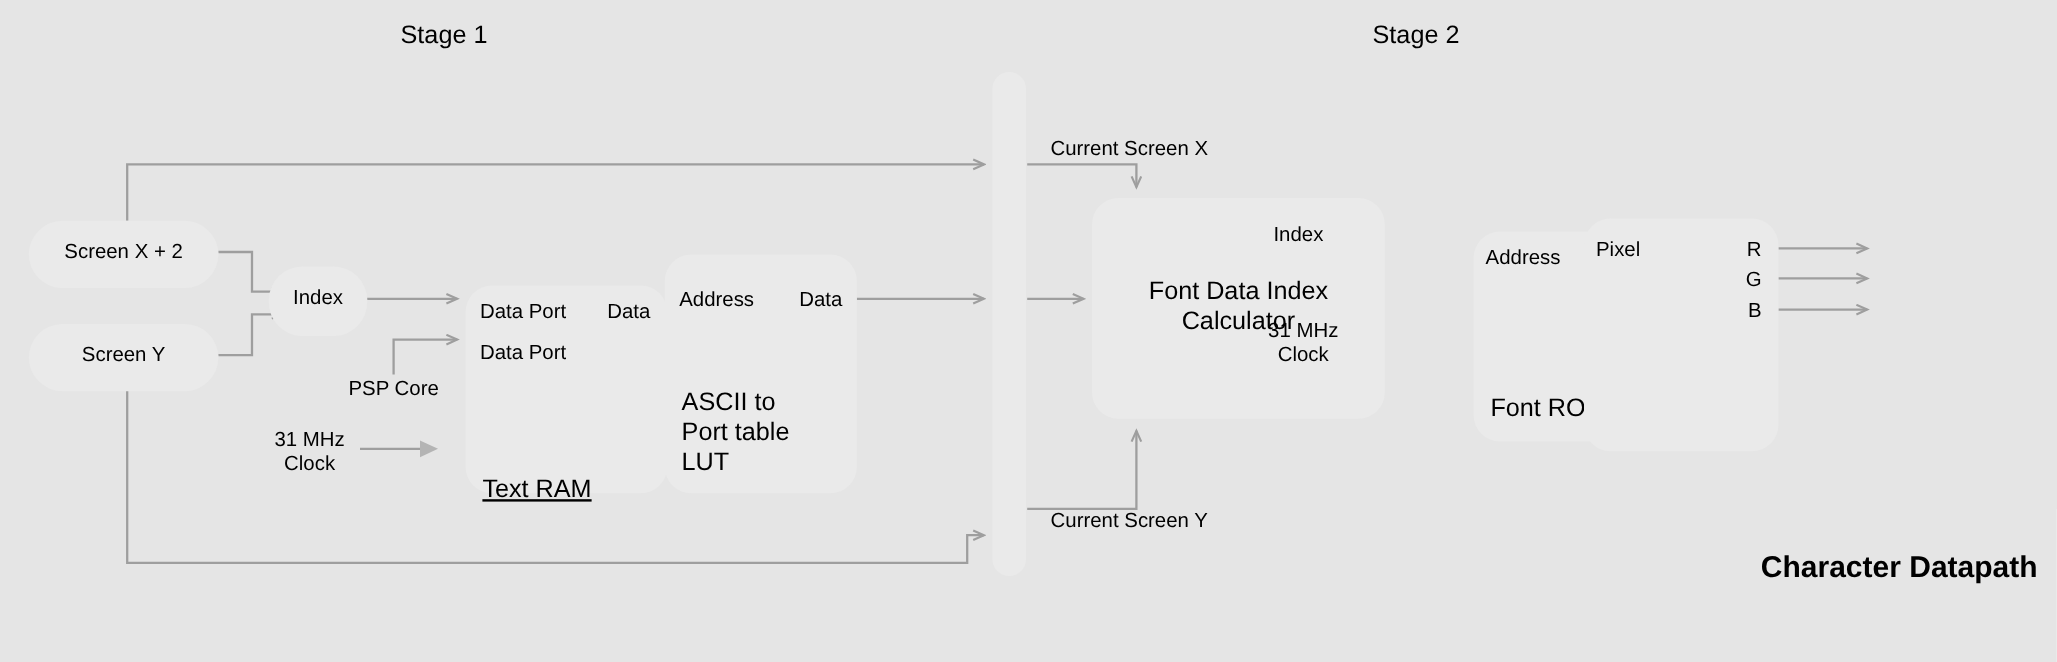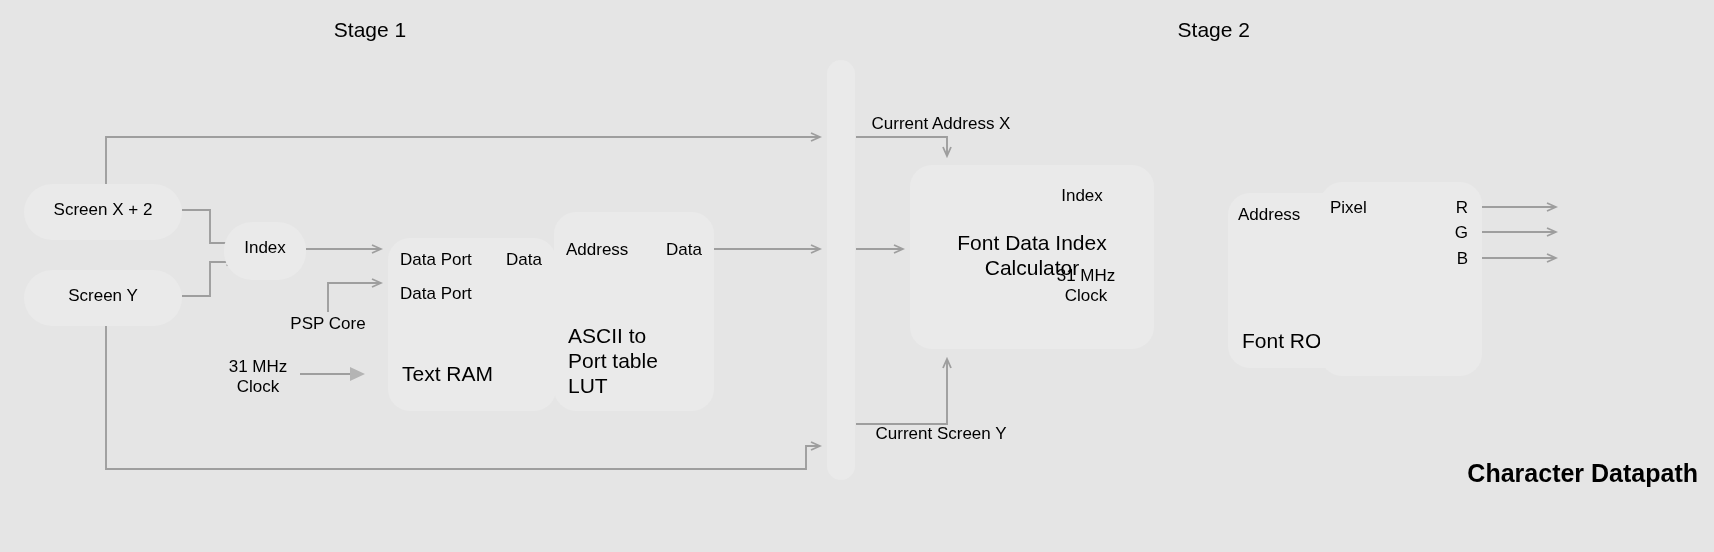--- a/index.html
+++ b/index.html
@@ -102,39 +102,39 @@
 
       <path d="M1278,207 L1318,207" marker-end="url(#ah)"></path>
 
       <path d="M1482,207 L1556,207" marker-end="url(#ah)"></path>
       <path d="M1482,232 L1556,232" marker-end="url(#ah)"></path>
       <path d="M1482,258 L1556,258" marker-end="url(#ah)"></path>
     </g>
   </svg>
 
   <div class="lbl t-stage center" style="left:300px; top:18px; width:140px;">Stage 1</div>
-  <div class="lbl t-stage center" style="left:1110px; top:18px; width:140px;text-align:right;">Stage 2</div>
+  <div class="lbl t-stage center" style="left:1110px; top:18px; width:140px;">Stage 2</div>
 
   <div class="blk pill" style="left:24px; top:184px; width:158px; height:56px;">
     <div class="lbl t-big center" style="left:0; top:16px; width:158px;">Screen X + 2</div>
   </div>
 
   <div class="blk pill" style="left:24px; top:270px; width:158px; height:56px;">
     <div class="lbl t-big center" style="left:0; top:16px; width:158px;">Screen Y</div>
   </div>
 
   <div class="blk pill" style="left:224px; top:222px; width:82px; height:58px;">
     <div class="lbl t-big center" style="left:0; top:16px; width:82px;">Index</div>
   </div>
 
   <div class="blk" style="left:388px; top:238px; width:168px; height:173px;">
     <div class="lbl t-port" style="left:12px; top:12px;">Data Port</div>
     <div class="lbl t-port" style="left:12px; top:46px;">Data Port</div>
     <div class="lbl t-port right" style="left:68px; top:12px; width:86px;">Data</div>
-    <div class="lbl t-mid" style="left:14px; top:124px;">Text RAM</div>
+    <div class="lbl t-mid" style="left:14px; top:158px;text-decoration:underline;">Text RAM</div>
   </div>
 
   <div class="blk" style="left:554px; top:212px; width:160px; height:199px;">
     <div class="lbl t-port" style="left:12px; top:28px;">Address</div>
     <div class="lbl t-port right" style="left:64px; top:28px; width:84px;">Data</div>
     <div class="lbl t-mid" style="left:14px; top:112px; white-space:pre-line;">ASCII to
 Port table
 LUT</div>
   </div>
 
@@ -159,21 +159,21 @@
   </div>
 
   <div class="lbl t-wire center" style="left:264px; top:314px; width:128px;">PSP Core</div>
 
   <div class="lbl t-wire center" style="left:210px; top:357px; width:96px; white-space:pre-line;">31 MHz
 Clock</div>
 
   <div class="lbl t-wire center" style="left:1036px; top:266px; width:100px; white-space:pre-line;">31 MHz
 Clock</div>
 
-  <div class="lbl t-wire center" style="left:808px; top:114px; width:266px;">Current Address X</div>
+  <div class="lbl t-wire center" style="left:808px; top:114px; width:266px;">Current Screen X</div>
 
   <div class="lbl t-wire center" style="left:808px; top:424px; width:266px;">Current Screen Y</div>
 
   <div class="lbl t-wire center" style="left:1050px; top:186px; width:64px;">Index</div>
 
   <div class="lbl t-title right" style="left:1210px; top:459px; width:488px;">Character Datapath</div>
 
 </div>
 
 </body></html>

